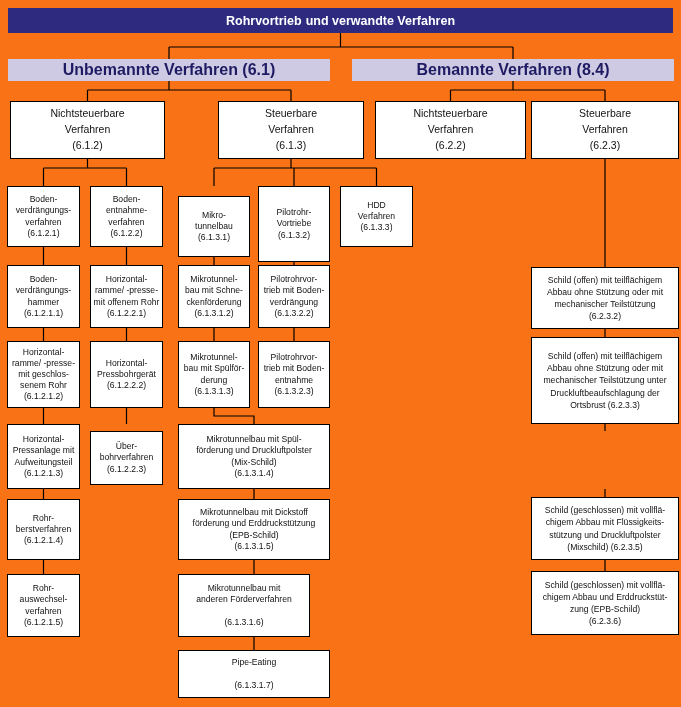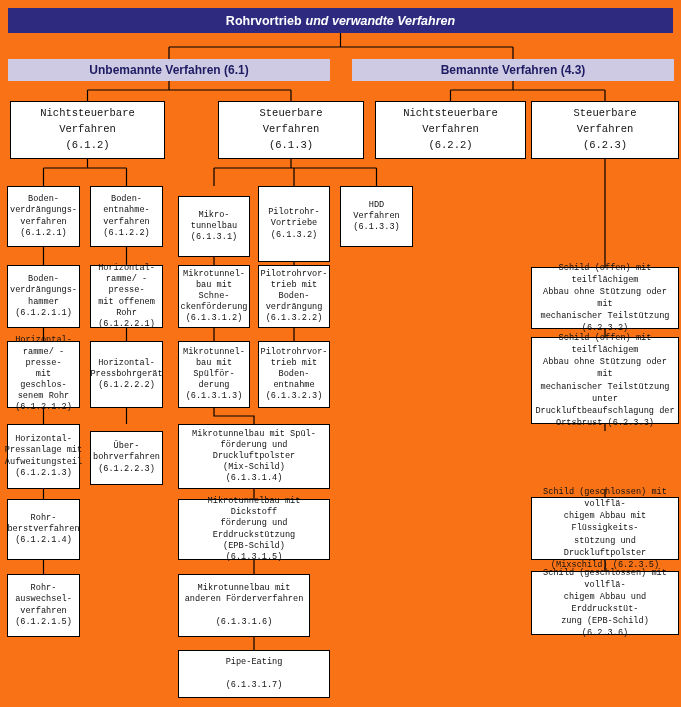--- a/index.html
+++ b/index.html
@@ -8,33 +8,33 @@
     font-family:"Liberation Sans","DejaVu Sans",sans-serif;color:#111;
     overflow:hidden;
   }
   #wires{position:absolute;left:0;top:0;width:681px;height:707px;}
   .bar-title{
     position:absolute;left:8px;top:8px;width:665px;height:25px;
     background:var(--navy,#2d2a80);color:#fff;
     display:flex;align-items:center;justify-content:center;gap:4px;
     font-size:12.5px;font-weight:bold;
   }
-  .bar-title .em{font-style:italic;}
+  .bar-title .em{}
   .bar-group{
     position:absolute;top:59px;height:22px;
     background:var(--lavender,#cecae3);color:var(--navy-text,#1e1b63);
     display:flex;align-items:center;justify-content:center;
-    font-size:12px;font-weight:bold;
+    font-size:16px;font-weight:bold;
   }
   .node{
     position:absolute;background:#fff;border:1.2px solid #000;
     display:flex;align-items:center;justify-content:center;
     text-align:center;white-space:pre-line;
     font-size:8.6px;line-height:1.3;
-    box-sizing:border-box;padding:1px 2px;font-family:Liberation Mono, monospace;
+    box-sizing:border-box;padding:1px 2px;
   }
   .lvl2{font-size:10.5px;line-height:1.5;}
   .rcol{line-height:1.4;padding:1px 3px;}
   .wide{padding:1px 4px;}
 </style>
 </head>
 <body>
 
 <div id="canvas">
 
@@ -54,21 +54,21 @@
       M294 247 V265 M294 328 V341
       M605 329 V337 M605 424 V431 M605 489 V497 M605 560 V571"></path>
   </svg>
 
   <div class="bar-title">
     <span>Rohrvortrieb</span>
     <span class="em">und verwandte Verfahren</span>
   </div>
 
   <div class="bar-group" style="left:8px;width:322px">Unbemannte Verfahren (6.1)</div>
-  <div class="bar-group" style="left:352px;width:322px">Bemannte Verfahren (4.3)</div>
+  <div class="bar-group" style="left:352px;width:322px">Bemannte Verfahren (8.4)</div>
 
   <div class="node lvl2" style="left:10px;top:101px;width:155px;height:58px">Nichtsteuerbare
 Verfahren
 (6.1.2)</div>
   <div class="node lvl2" style="left:218px;top:101px;width:146px;height:58px">Steuerbare
 Verfahren
 (6.1.3)</div>
   <div class="node lvl2" style="left:375px;top:101px;width:151px;height:58px">Nichtsteuerbare
 Verfahren
 (6.2.2)</div>

